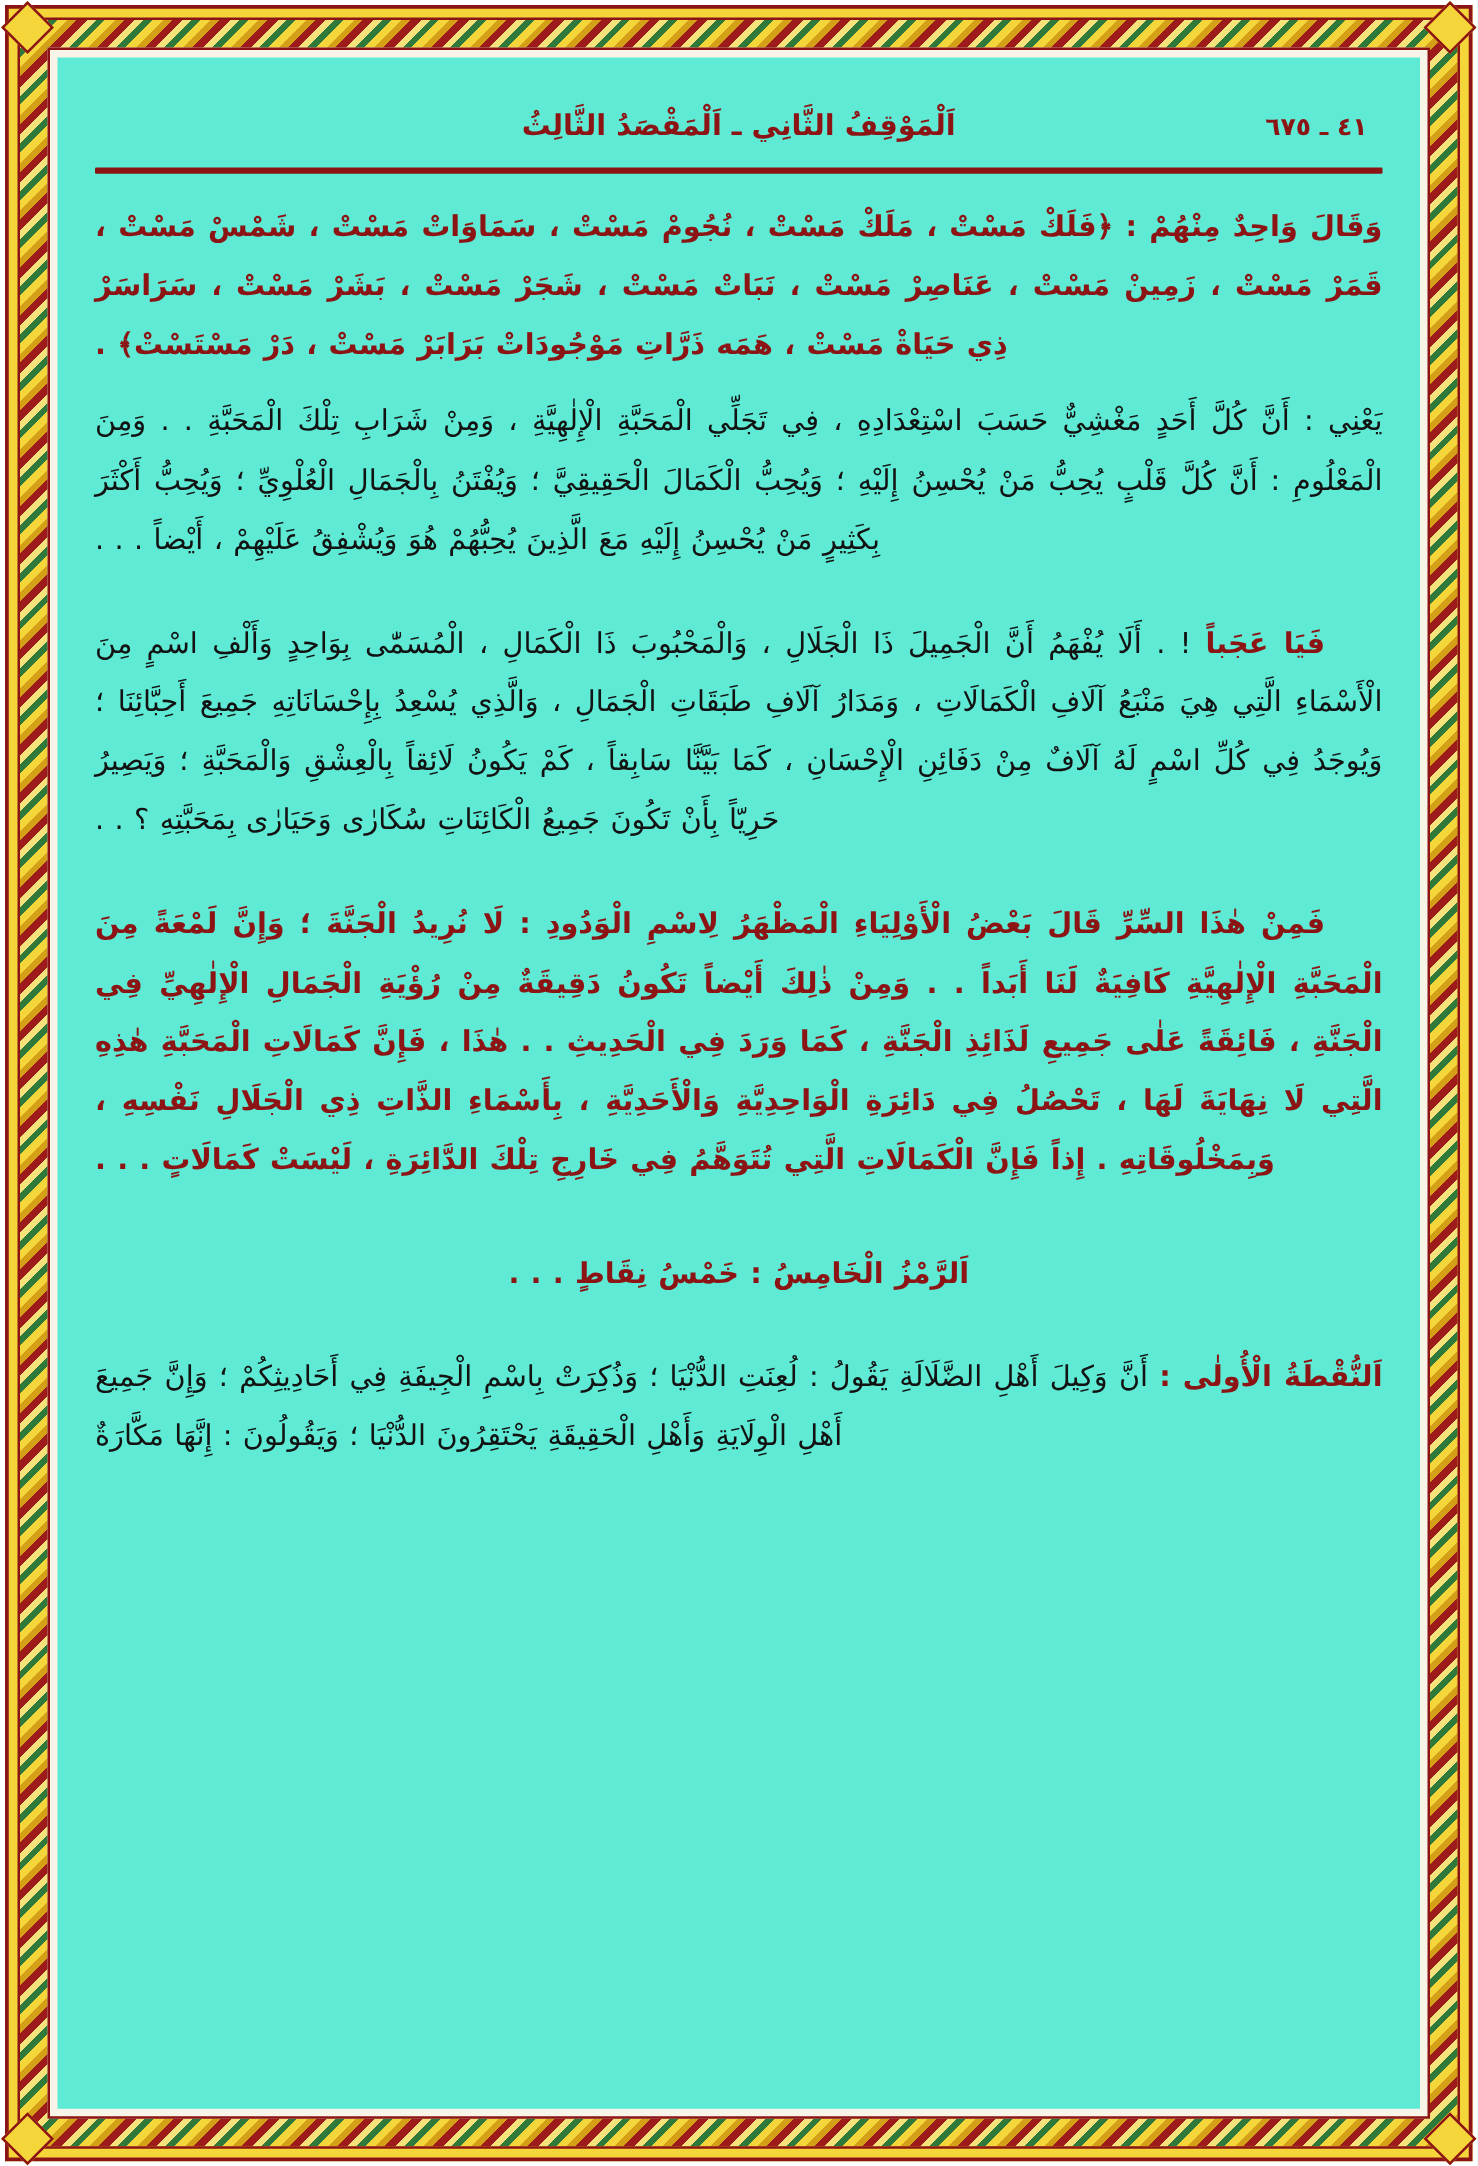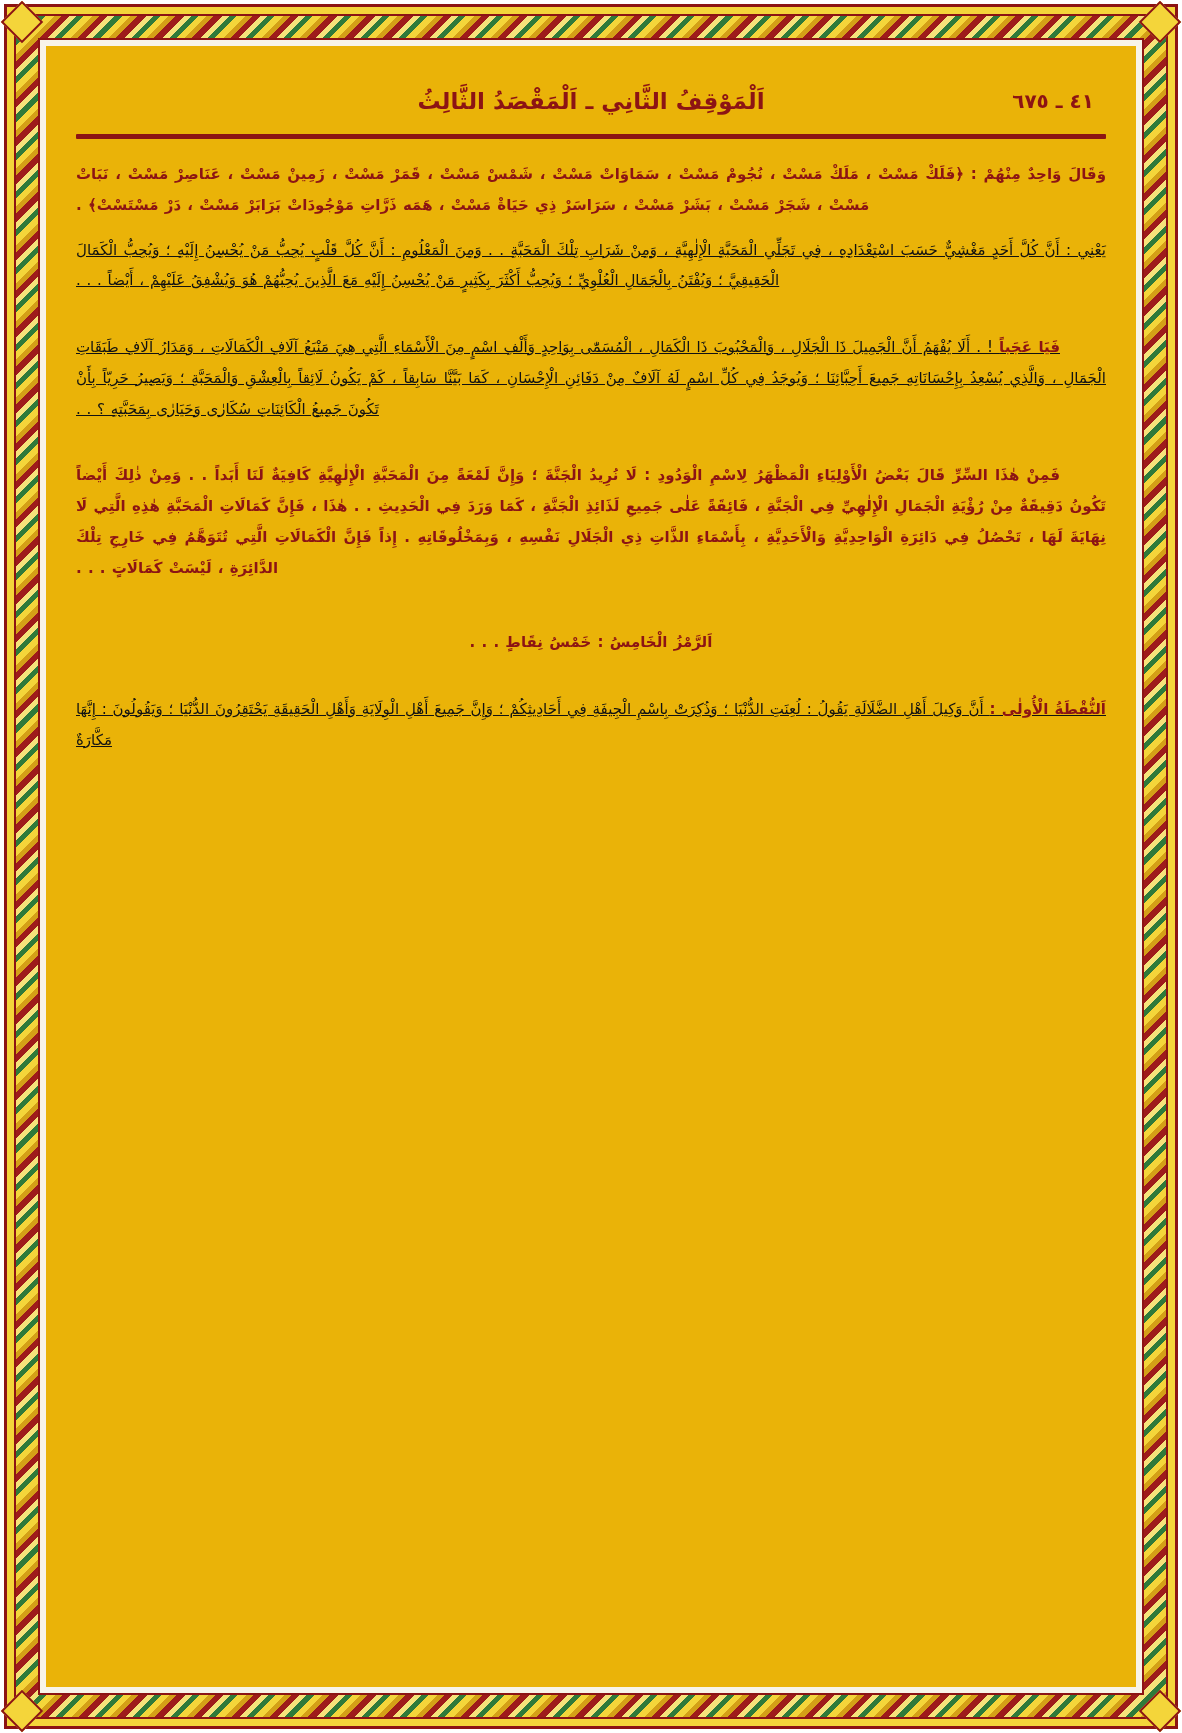--- a/index.html
+++ b/index.html
@@ -73,21 +73,21 @@
   }
   .corner.tl { top: 0px;   left: 0px; }
   .corner.tr { top: 0px;   right: 0px; }
   .corner.bl { bottom: 0px; left: 0px; }
   .corner.br { bottom: 0px; right: 0px; }
 
   
   .content {
     position: absolute;
     top: 46px; left: 46px; right: 46px; bottom: 46px;
-    background: #eab308;
+    background: #5eead4;
     padding: 26px 30px 10px 30px;
     box-sizing: border-box;
     overflow: hidden;
   }
 
   
   .header-row {
     position: relative;
     height: 58px;
     display: flex;
@@ -119,29 +119,29 @@
   }
 
   
   .body {
     direction: rtl;
     text-align: justify;
     text-align-last: right;
   }
   .para {
     margin: 0 0 14px 0;
-    font-size: 15px;
+    font-size: 23px;
     line-height: 2.05;
     direction: rtl;
     text-align: justify;
     text-align-last: right;
     word-spacing: 1px;
   }
   .para.red   { color: #8c1414; font-weight: bold; }
-  .para.black { color: #121212; text-decoration: underline; }
+  .para.black { color: #121212; }
   .para.indent { text-indent: 46px; }
   .para.last-left   { text-align-last: left; }
   .para.center {
     text-align: right;
     text-align-last: center;
     text-indent: 0;
   }
   .lead-red {
     color: #8c1414;
     font-weight: bold;

